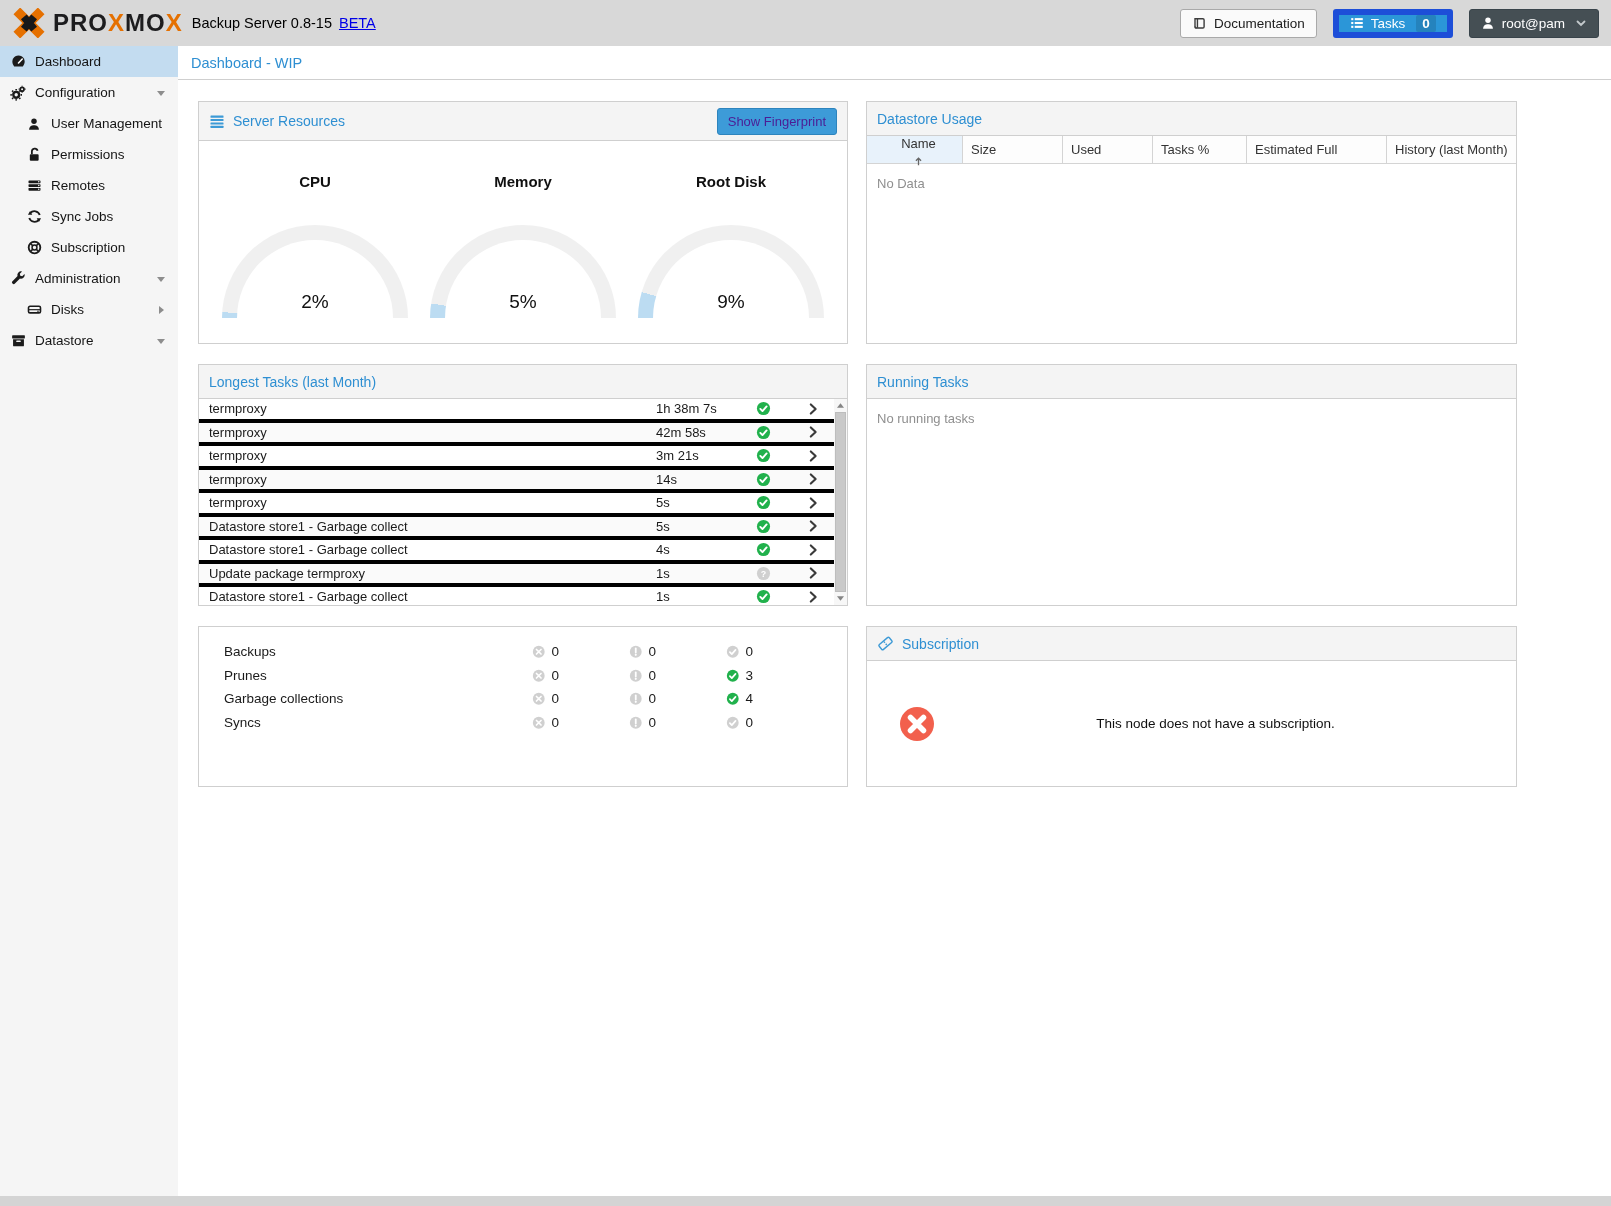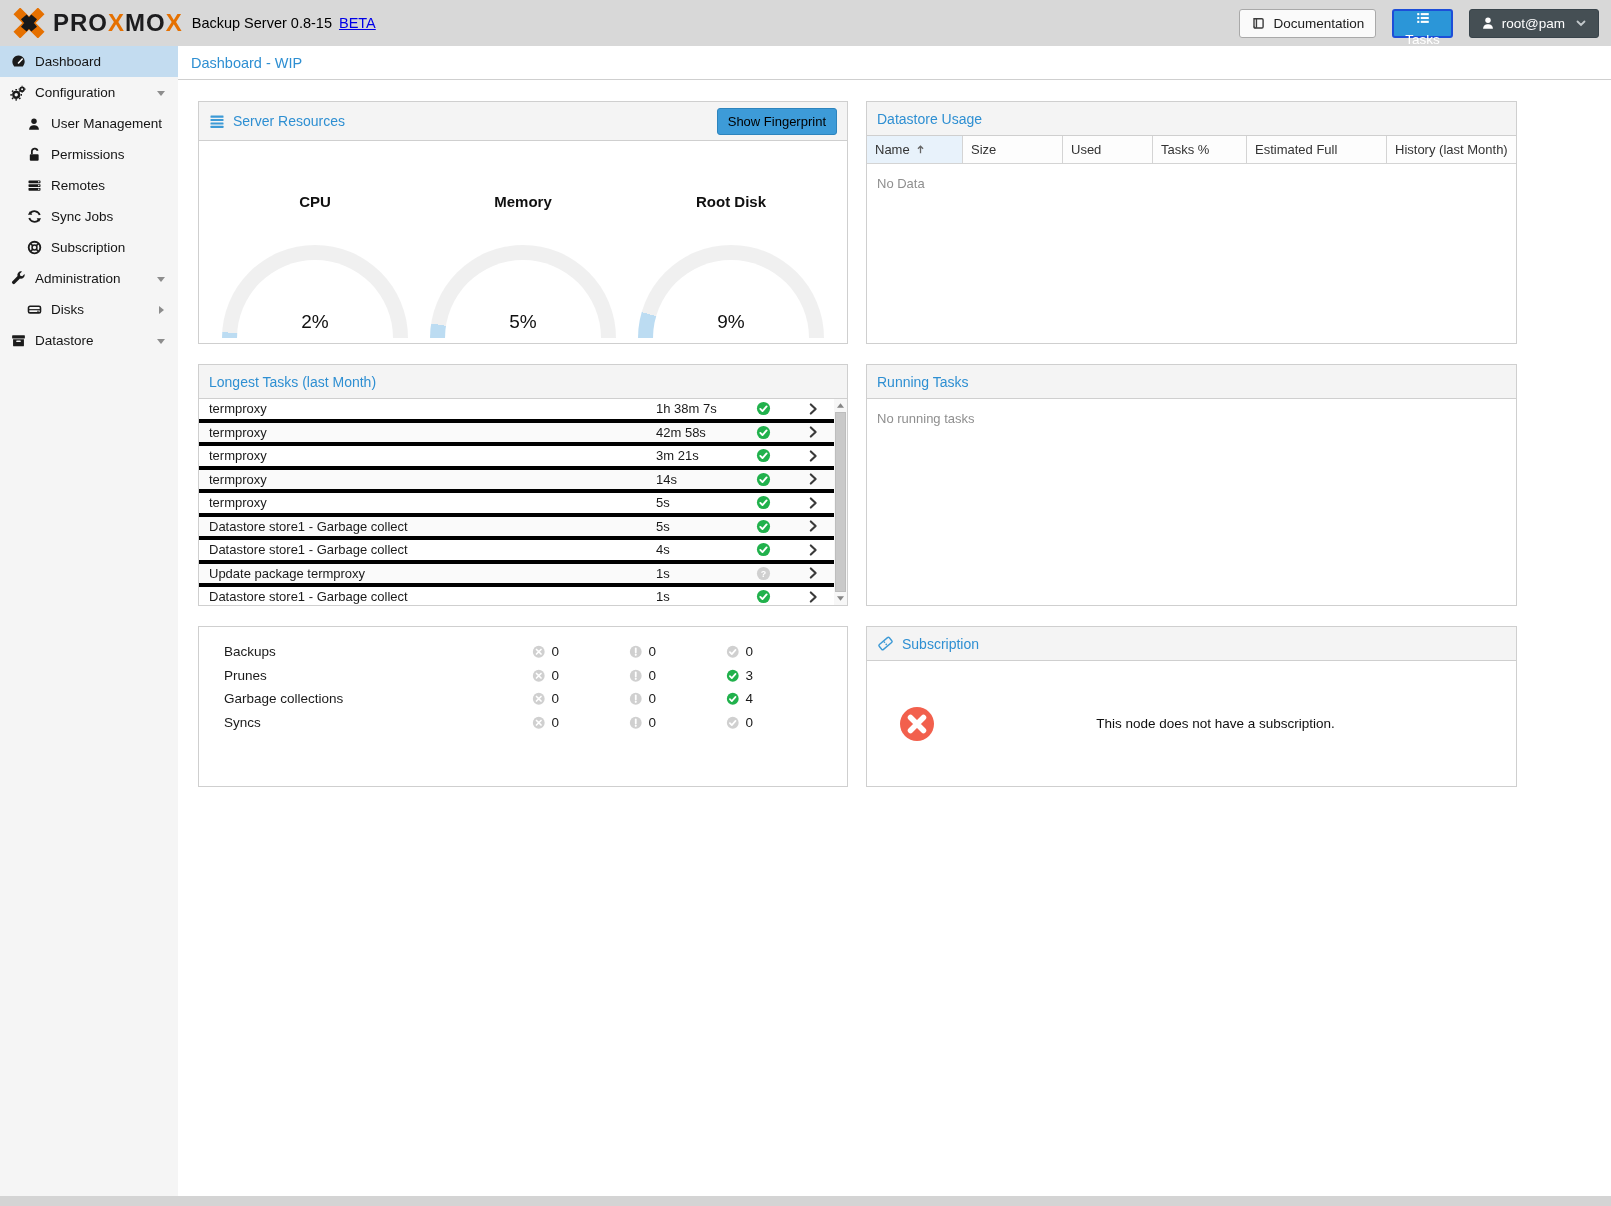--- a/index.html
+++ b/index.html
@@ -15,21 +15,21 @@
     background:#d8d8d8; display:flex; align-items:center; padding:0 12px; }
   .brand { display:flex; align-items:center; gap:7px; }
   .brand-text { font-size:24px; font-weight:bold; letter-spacing:1px; color:#1c1c1e; line-height:1; }
   .brand-text .lo { color:#e57000; }
   .app-title { margin-left:9px; font-size:14.5px; color:#000; }
   .beta { margin-left:7px; font-size:14.5px; color:#0000e8; text-decoration:underline; cursor:pointer; }
   .header-buttons { margin-left:auto; display:flex; gap:16px; align-items:center; }
   .hbtn { height:29px; display:flex; align-items:center; gap:7px; padding:0 11px;
     border-radius:3px; font-size:13.5px; cursor:pointer; white-space:nowrap; }
   .btn-doc  { background:#fafafa; border:1px solid #a9a9a9; color:#202020; }
-  .btn-tasks{ background:#2b96d8; border:2px solid #1d4ed8; color:#fff;flex-direction:column; }
+  .btn-tasks{ background:#2b96d8; border:6px solid #1d4ed8; color:#fff; }
   .tasks-count { font-weight:bold; margin-left:4px; background:rgba(0,0,0,0.12);
     padding:1px 6px; border-radius:2px; }
   .btn-user { background:#454f54; border:1px solid #38434a; color:#fff; }
   .btn-user .chev { margin-left:3px; display:flex; }
 
   
   .sidebar { position:absolute; top:46px; left:0; width:178px; bottom:10px; background:#f5f5f5; }
   .side-item { height:31px; display:flex; align-items:center; font-size:13.5px;
     color:#141414; padding-left:9px; cursor:pointer; }
   .side-item.child { padding-left:25px; }
@@ -48,36 +48,36 @@
   .panel-header { background:#f4f4f4; border-bottom:1px solid #cfcfcf; display:flex;
     align-items:center; padding:0 10px; height:34px; flex:none; }
   .panel-title { color:#2e8fd2; font-size:14px; }
   .picon { margin-right:8px; display:flex; }
 
   .h243 { height:243px; } .h242 { height:242px; } .h161 { height:161px; }
 
   
   .panel-server .panel-header { height:39px; }
   .fingerprint-btn { margin-left:auto; background:#3d9bd8; border:1px solid #2d84bd;
-    color:#000000; font-size:13px; padding:5px 10px; border-radius:3px; cursor:pointer; }
+    color:#4c1d95; font-size:13px; padding:5px 10px; border-radius:3px; cursor:pointer; }
   .gauges { display:flex; justify-content:center; gap:18px; }
   .gauge-cell { width:190px; }
-  .gauge-label { text-align:center; font-weight:bold; font-size:15px; margin:52px 0 35px; color:#101010; }
+  .gauge-label { text-align:center; font-weight:bold; font-size:15px; margin:32px 0 35px; color:#101010; }
   .arc { position:relative; width:186px; height:93px; margin:0 auto; }
   .arc-bg { width:100%; height:100%; border-radius:186px 186px 0 0; }
   .arc-inner { position:absolute; left:15px; top:15px; width:156px; height:78px;
     border-radius:156px 156px 0 0; background:#fff; }
   .gauge-value { position:absolute; left:0; right:0; bottom:5px; text-align:center;
     font-size:19px; color:#101010; }
 
   
   .ds-cols { display:flex; height:28px; border-bottom:1px solid #d4d4d4; background:#fdfdfd; }
   .ds-col { border-right:1px solid #d4d4d4; font-size:13px; color:#333;
     display:flex; align-items:center; padding-left:8px; cursor:pointer; gap:5px; }
-  .ds-col.sorted { background:#e8f2fb; }
+  .ds-col.sorted { background:#e8f2fb;flex-direction:column; }
   .ds-col:last-child { border-right:none; flex:1; }
   .empty-text { padding:12px 10px; font-size:13px; color:#8f8f8f; }
 
   
   .task-list { position:relative; height:206px; overflow:hidden; }
   .task-rows { margin-right:13px; }
   .task-row { display:flex; align-items:center; height:23.5px;
     border-bottom:4px solid #000000; font-size:13px; cursor:pointer; }
   .task-row:nth-child(even) { background:#fafafa; }
   .t-name { flex:1; padding-left:10px; overflow:hidden; white-space:nowrap; }

